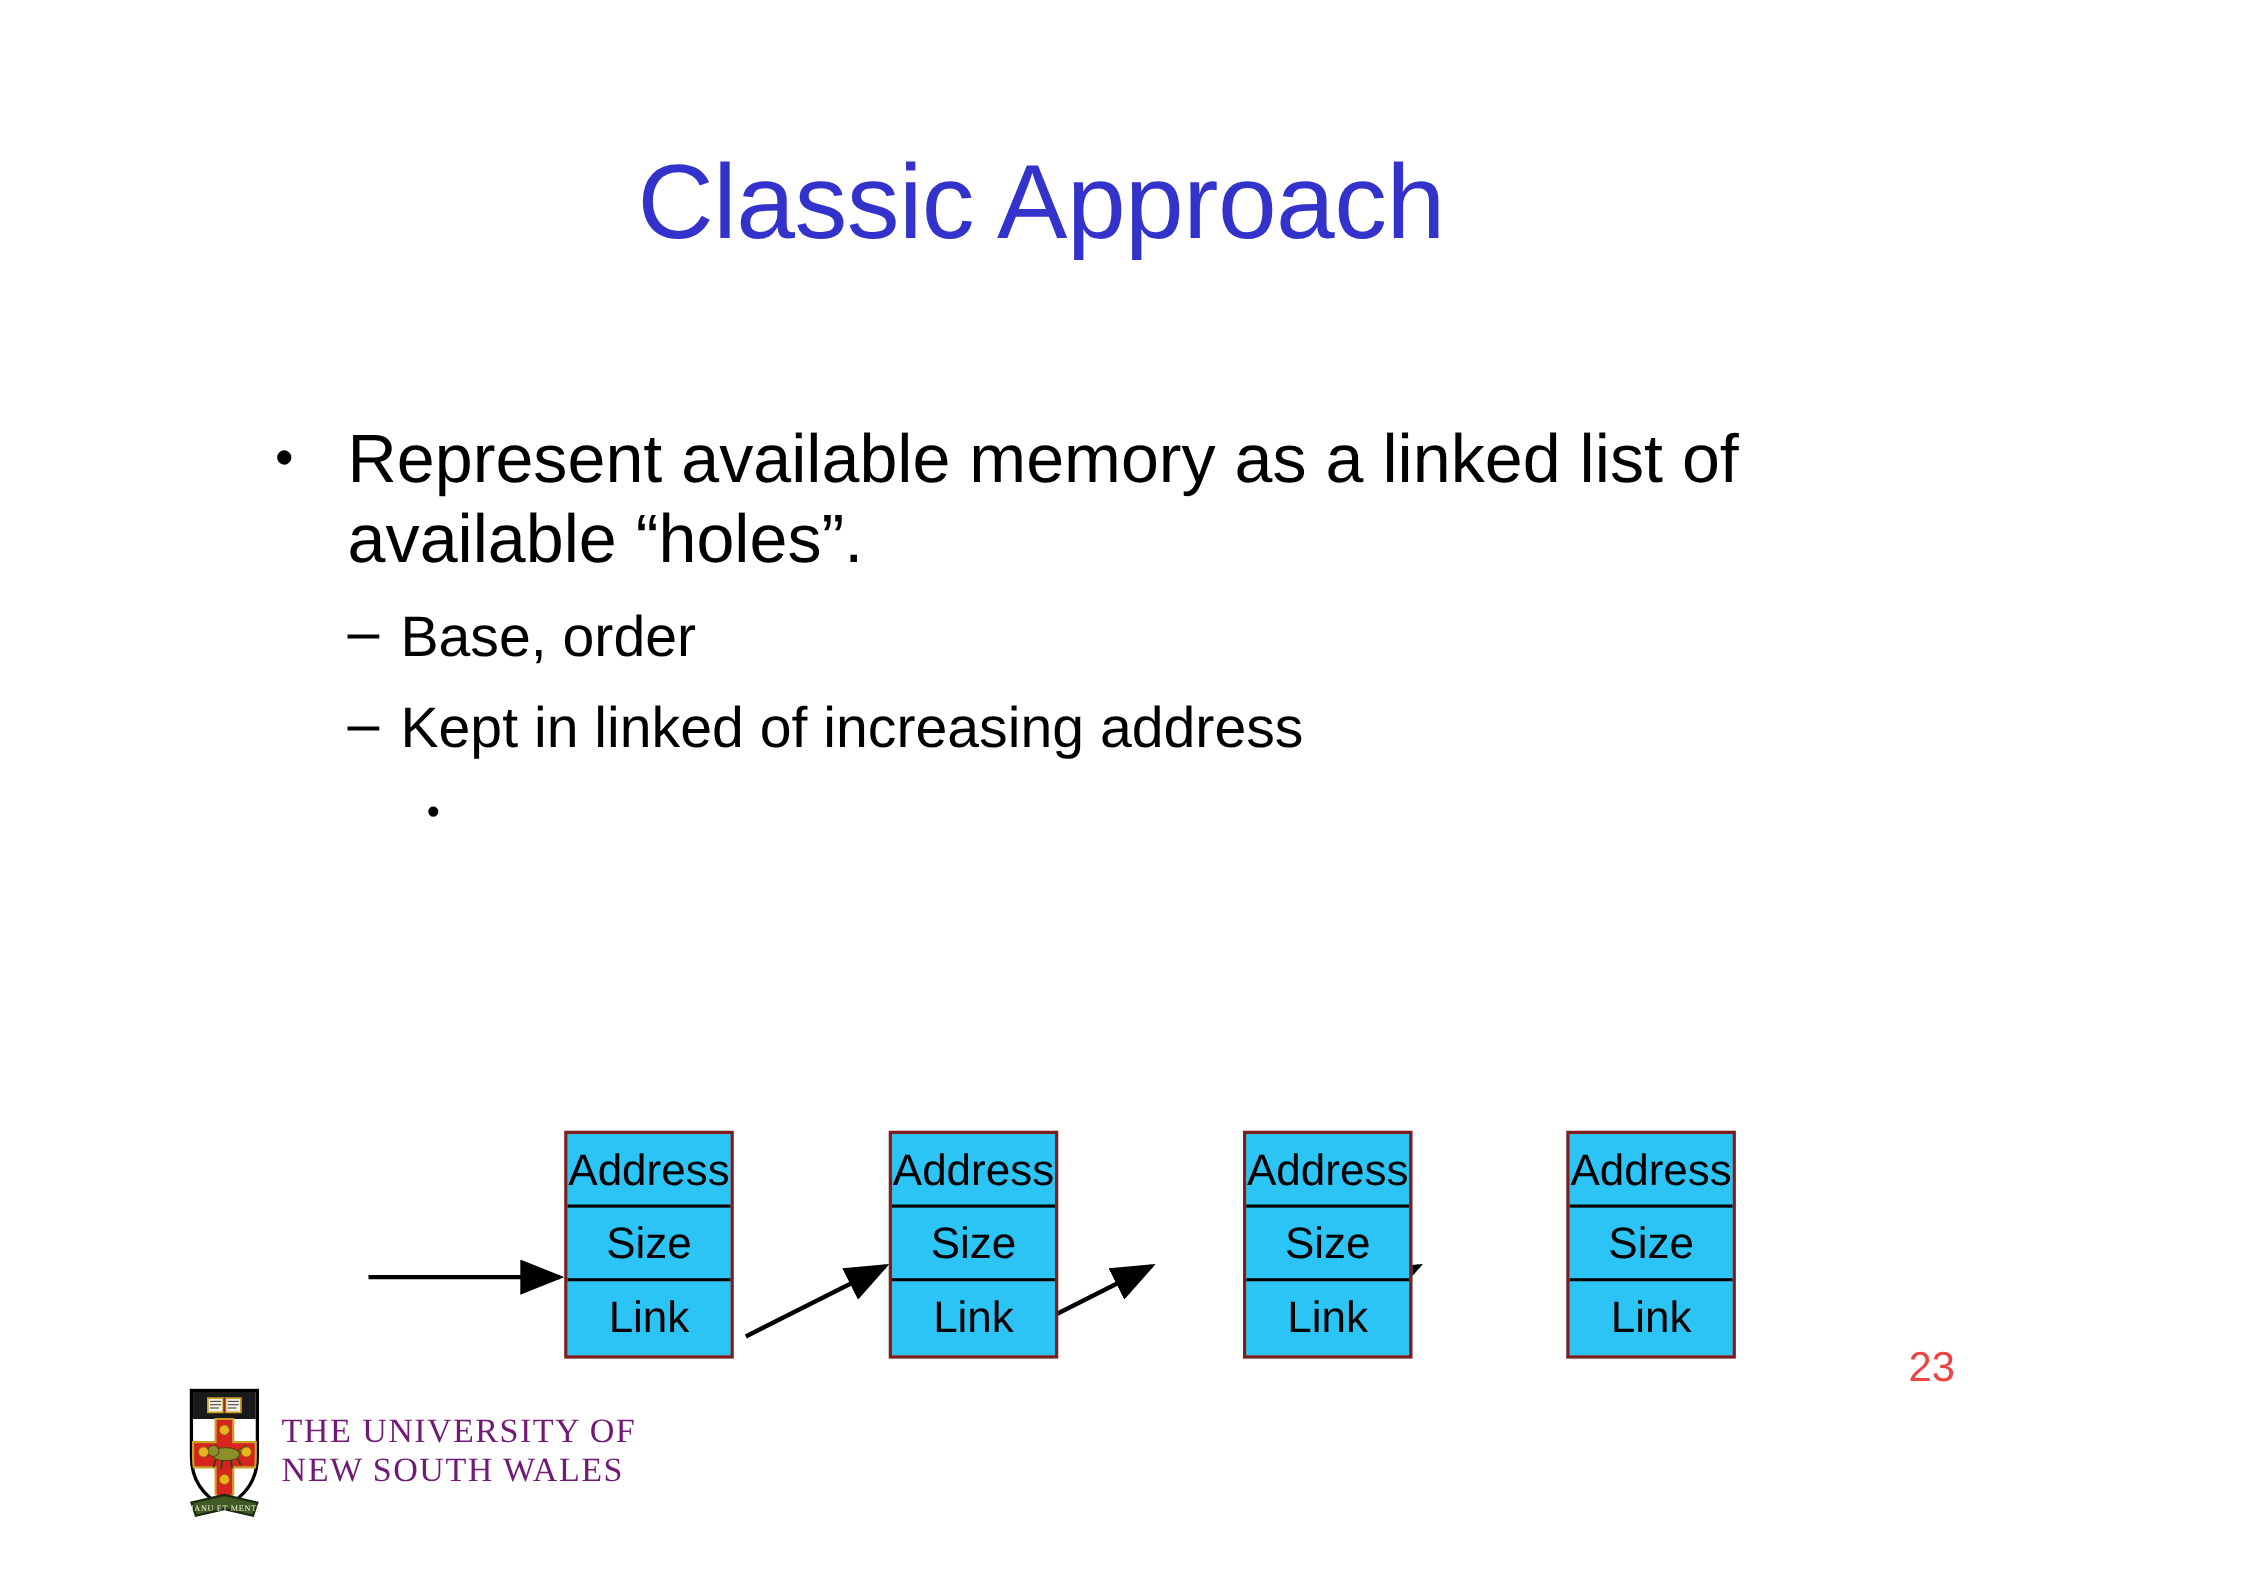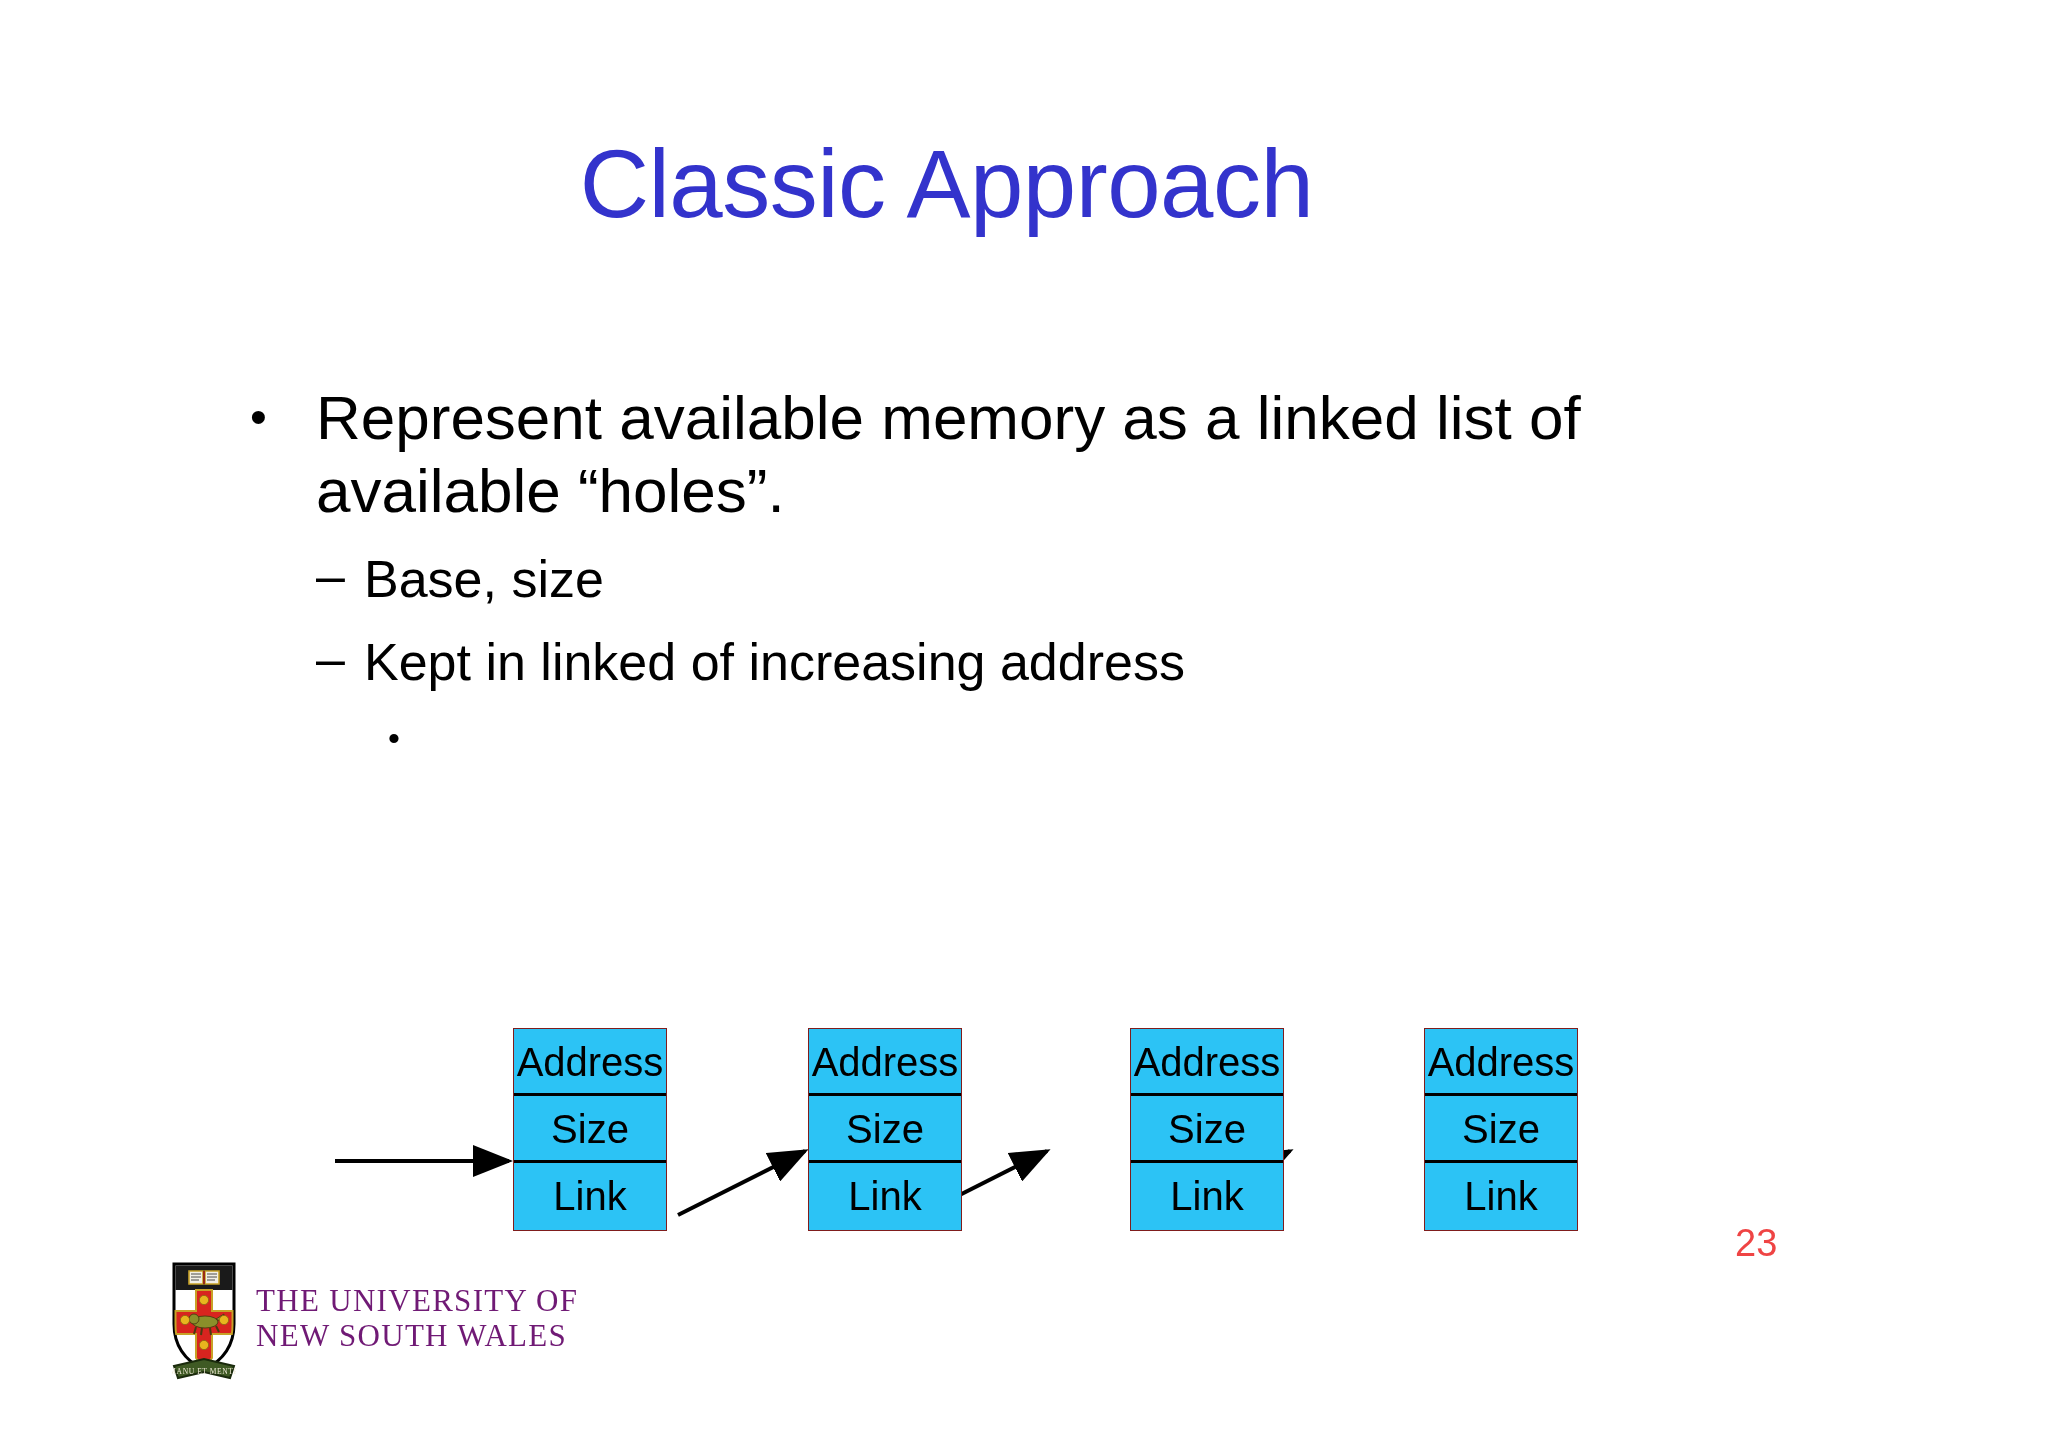--- a/index.html
+++ b/index.html
@@ -101,21 +101,21 @@
   #linked-list-diagram {
     position: absolute;
     left: 0;
     top: 1018px;
     width: 2048px;
     height: 230px;
   }
   .ll-node {
     position: absolute;
     width: 154px;
-    border: 1px solid #7f1d1d;
+    border: 3px solid #7f1d1d;
     box-sizing: border-box;
     background: #a3a3a3;
   }
   .ll-cell {
     height: 67px;
     line-height: 67px;
     text-align: center;
     font-size: 40px;
     color: #000000;
     border-bottom: 3px solid #000000;
@@ -177,21 +177,21 @@
 
 <div id="body-content">
 
   <div class="bullet-row lvl1">
     <span class="marker">•</span>
     <span class="btext">Represent available memory as a linked list of available “holes”.</span>
   </div>
 
   <div class="bullet-row lvl2">
     <span class="marker">–</span>
-    <span class="btext">Base, size</span>
+    <span class="btext">Base, order</span>
   </div>
 
   <div class="bullet-row lvl2">
     <span class="marker">–</span>
     <span class="btext">Kept in linked of increasing address</span>
   </div>
 
   <div class="bullet-row lvl3">
     <span class="marker">•</span>
   </div>

